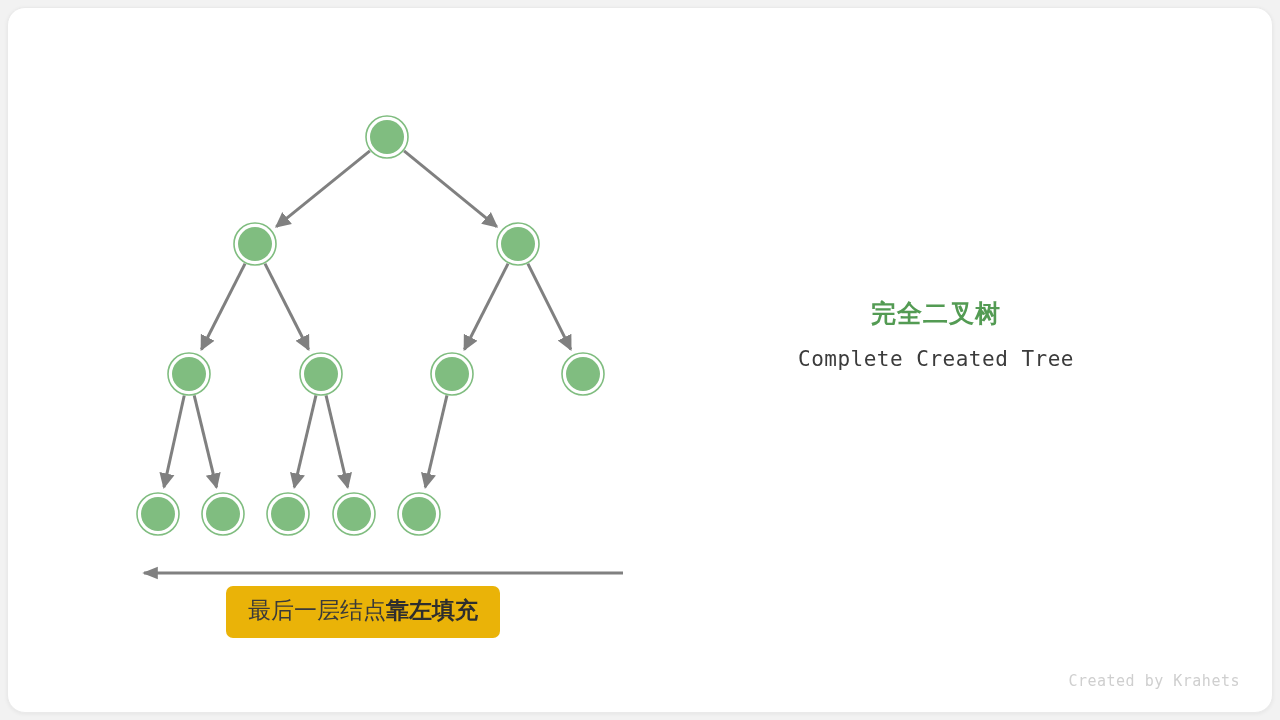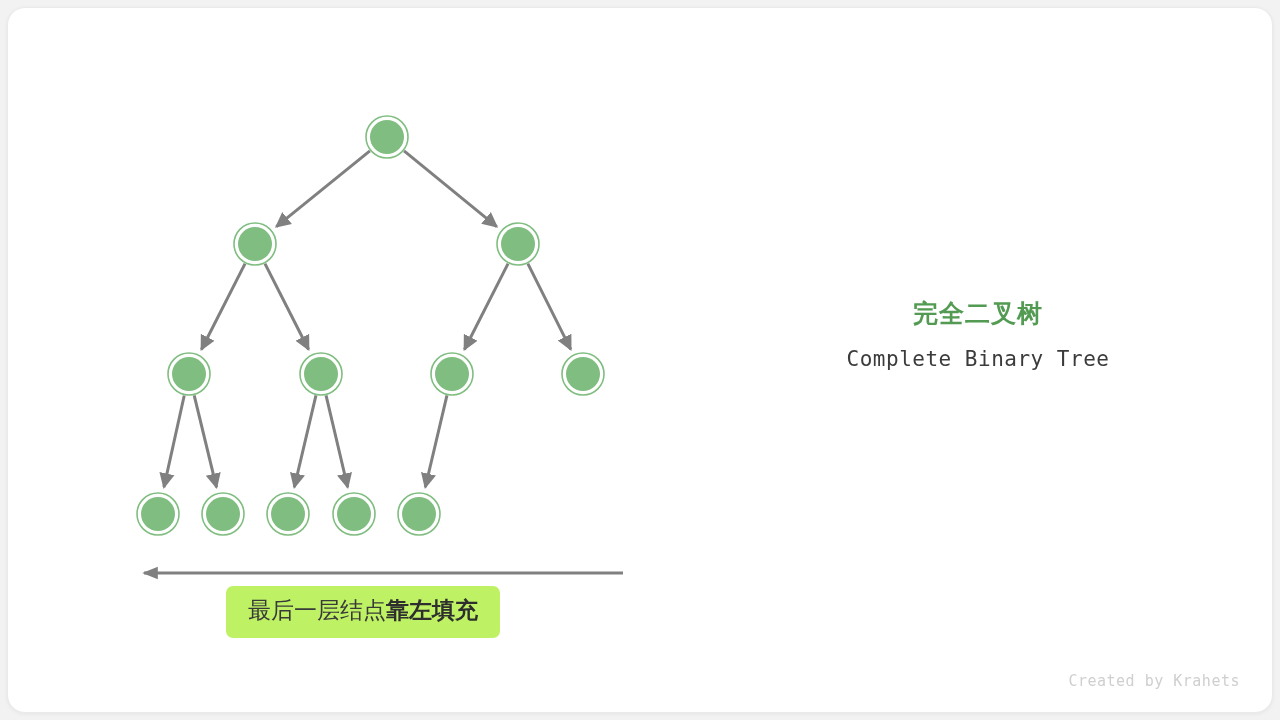--- a/index.html
+++ b/index.html
@@ -25,21 +25,21 @@
     box-shadow: 0 1px 4px rgba(0,0,0,0.06);
     overflow: hidden;
   }
   #diagram {
     position: absolute;
     left: 0; top: 0;
     width: 1266px; height: 706px;
   }
   .label-block {
     position: absolute;
-    left: 790px;
+    left: 748px;
     top: 290px;
     width: 360px;
     text-align: center;
   }
   .title-cn {
     font-family: "Liberation Sans", sans-serif;
     font-weight: bold;
     font-size: 25px;
     color: #539b53;
     letter-spacing: 1px;
@@ -50,21 +50,21 @@
     font-family: "DejaVu Sans Mono", monospace;
     font-size: 21px;
     color: #3b3b3b;
     letter-spacing: 0.5px;
   }
   .caption-box {
     position: absolute;
     left: 218px;
     top: 578px;
     padding: 10px 22px 12px 22px;
-    background: #bef264;
+    background: #eab308;
     border-radius: 7px;
     font-family: "Liberation Sans", sans-serif;
     font-size: 23px;
     color: #3a3a3a;
     white-space: nowrap;
     line-height: 1.3;
   }
   .caption-box .strong { font-weight: bold; color: #2e2e2e; }
   .watermark {
     position: absolute;
@@ -155,21 +155,21 @@
             <circle cx="411" cy="506" r="17" fill="#80bd80"></circle>
           </g>
         </g>
       <g id="annotation-layer">
           <line x1="615" y1="565" x2="136" y2="565" stroke="#808080" stroke-width="3" marker-end="url(#arrow-flat)"></line>
         </g>
     </svg>
 
     <div class="label-block">
       <div class="title-cn">完全二叉树</div>
-      <div class="title-en">Complete Binary Tree</div>
+      <div class="title-en">Complete Created Tree</div>
     </div>
 
     <div class="caption-box"><span>最后一层结点</span><span class="strong">靠左填充</span></div>
 
     <div class="watermark">Created by Krahets</div>
 
   </div>
 </div>
 
 </body></html>

